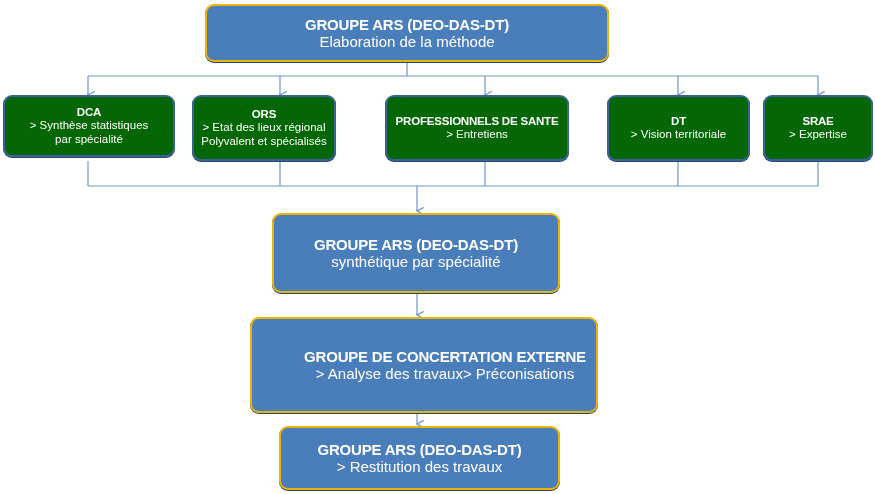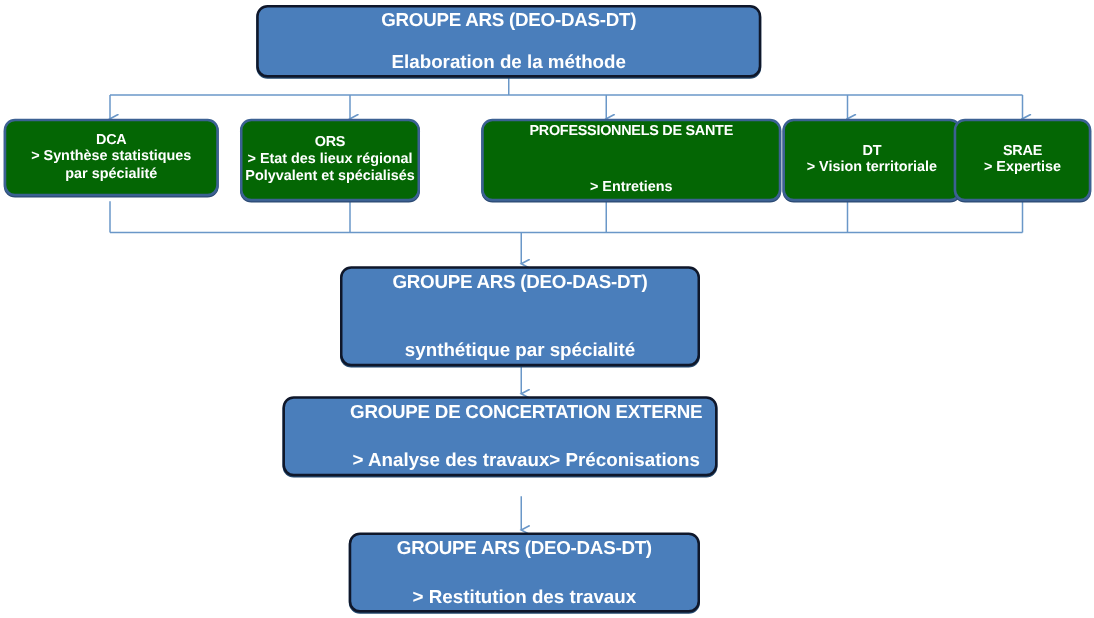--- a/index.html
+++ b/index.html
@@ -35,36 +35,35 @@
     align-items: center;
     justify-content: center;
     text-align: center;
     color: #ffffff;
     line-height: 1.16;
     padding: 2px 6px;
     z-index: 2;
   }
   .node.blue {
     background: #4a7ebb;
-    border: 2px solid #0f172a;
+    border: 2px solid #eab308;
     box-shadow: 0 1px 0 #24496e;
-    justify-content: space-between;
   }
   .node.green {
     background: #046604;
     border: 2px solid #3c6193;
     box-shadow: 0 1px 0 #2b4a73;
   }
   .node .title {
     font-weight: bold;
     letter-spacing: -0.2px;
     white-space: nowrap;
   }
   .node .line {
-    font-weight: bold;
+    font-weight: normal;
     white-space: nowrap;
   }
   
   .node.blue .title { font-size: 15px; }
   .node.blue .line  { font-size: 15px; }
   
   .node.green .title { font-size: 11.5px; }
   .node.green .line  { font-size: 11.5px; }
 
   .node.left-block {
@@ -132,41 +131,41 @@
     <div class="line">&gt; Synthèse  statistiques</div>
     <div class="line">par spécialité</div>
   </div>
 
   <div class="node green" style="left:192px; top:95px; width:144px; height:66px;">
     <div class="title">ORS</div>
     <div class="line">&gt; Etat des lieux régional</div>
     <div class="line">Polyvalent  et spécialisés</div>
   </div>
 
-  <div class="node green" style="left:385px; top:95px; width:240px; height:66px;justify-content:space-between;">
+  <div class="node green" style="left:385px; top:95px; width:184px; height:66px;">
     <div class="title">PROFESSIONNELS DE SANTE</div>
     <div class="line">&gt; Entretiens</div>
   </div>
 
-  <div class="node green" style="left:607px; top:95px; width:143px; height:66px;margin-left:19px;">
+  <div class="node green" style="left:607px; top:95px; width:143px; height:66px;">
     <div class="title">DT</div>
     <div class="line">&gt; Vision territoriale</div>
   </div>
 
   <div class="node green" style="left:763px; top:95px; width:110px; height:66px;">
     <div class="title">SRAE</div>
     <div class="line">&gt; Expertise</div>
   </div>
 
   <div class="node blue" style="left:272px; top:213px; width:288px; height:80px;">
     <div class="title">GROUPE ARS (DEO-DAS-DT)</div>
     <div class="line">synthétique par spécialité</div>
   </div>
 
-  <div class="node blue left-block" style="left:226px; top:317px; width:348px; height:64px;padding-left:48px;">
+  <div class="node blue left-block" style="left:250px; top:317px; width:348px; height:96px;padding-left:48px;">
     <div class="title">GROUPE DE CONCERTATION EXTERNE</div>
     <div class="body">
       <div class="line">&gt; Analyse des travaux</div>
       <div class="line">&gt; Préconisations</div>
     </div>
   </div>
 
   <div class="node blue" style="left:279px; top:426px; width:281px; height:64px;">
     <div class="title">GROUPE ARS (DEO-DAS-DT)</div>
     <div class="line">&gt; Restitution des travaux</div>

